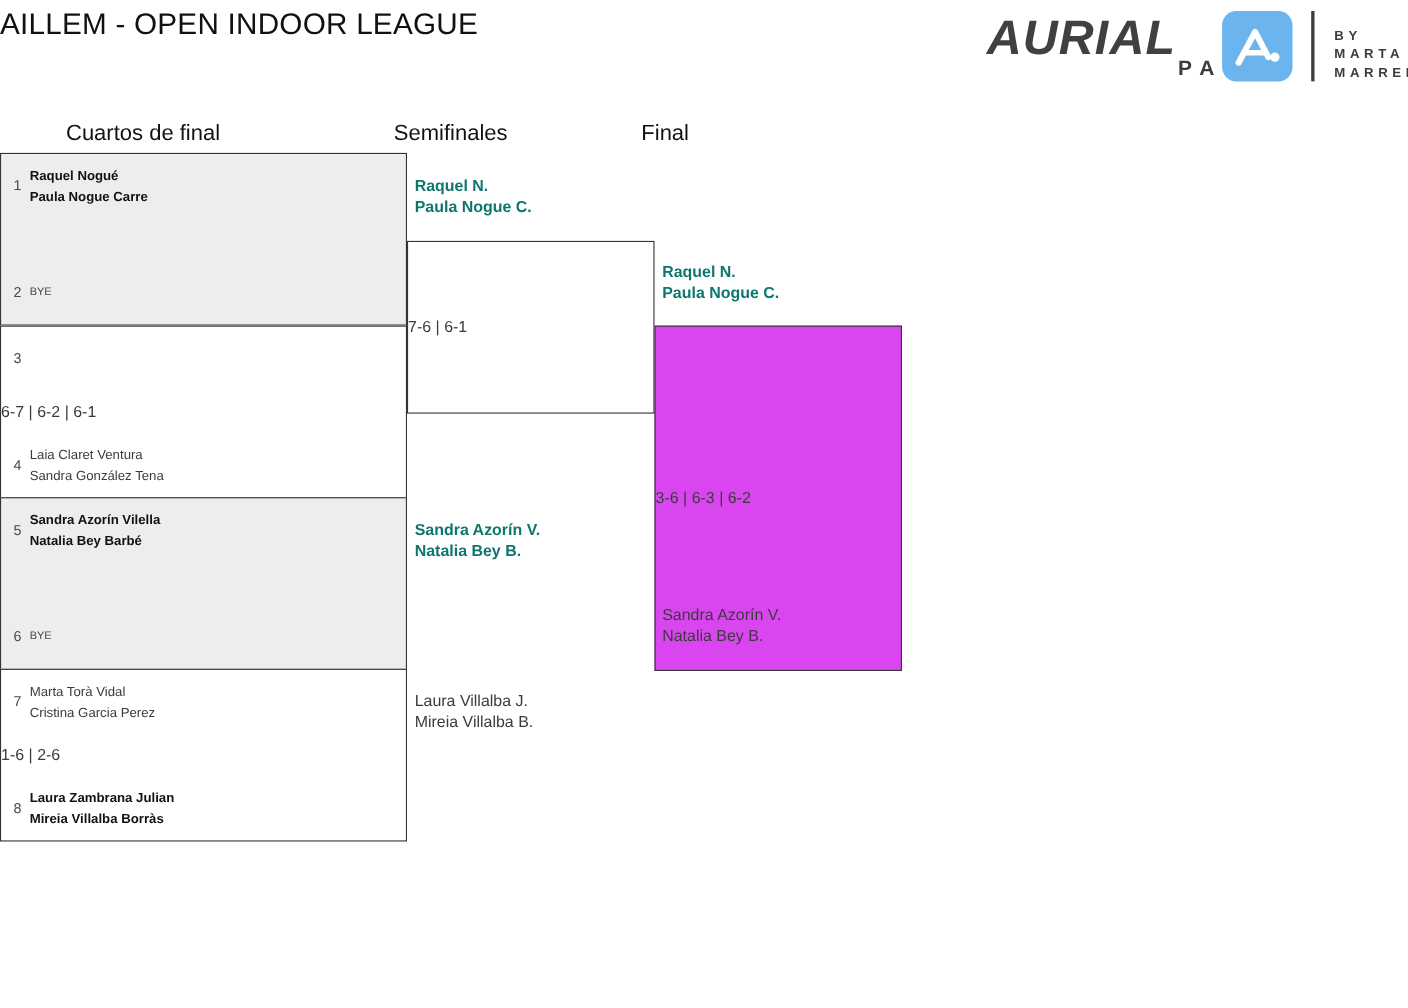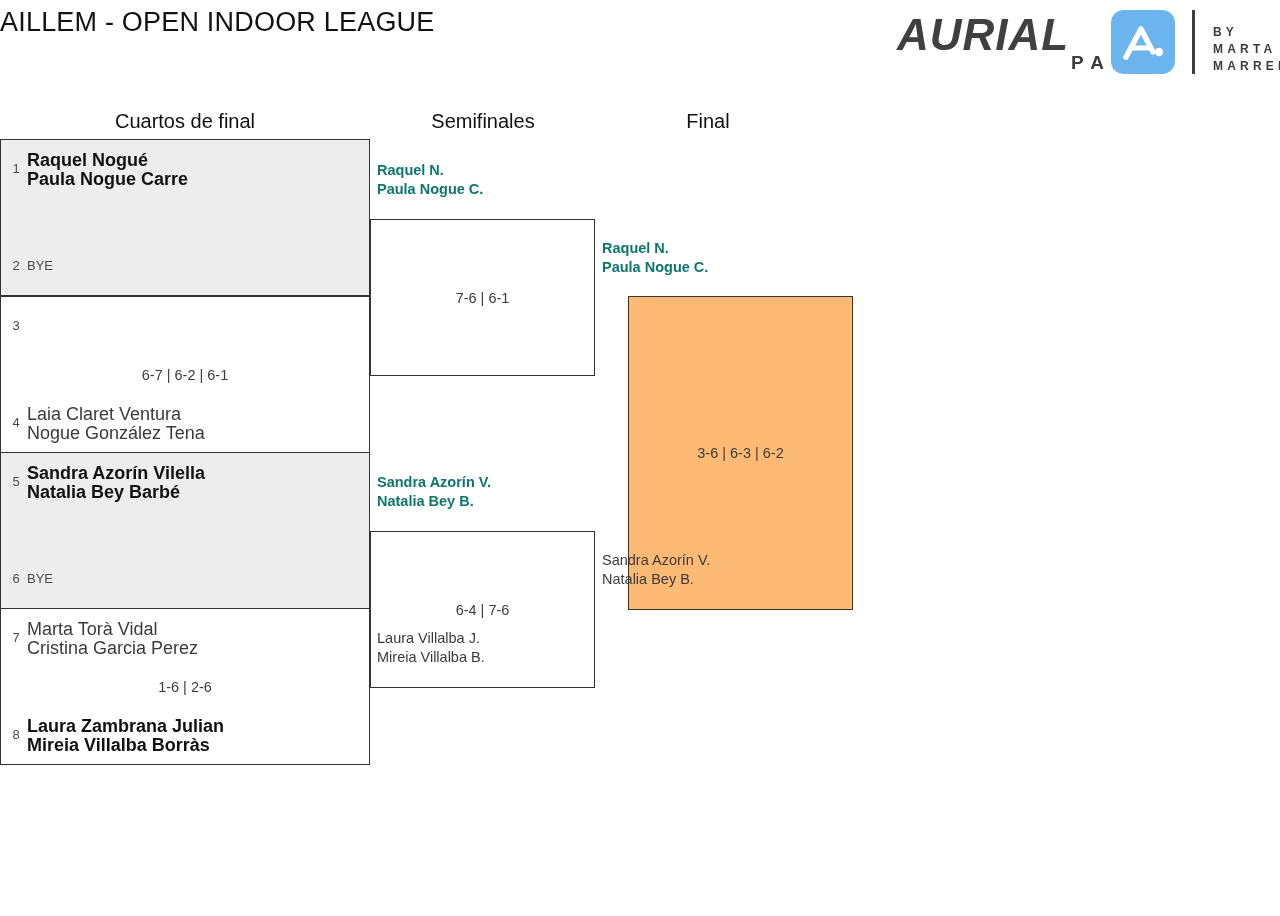--- a/index.html
+++ b/index.html
@@ -47,21 +47,21 @@
     background:#3c3c3c;
   }
   .logo-by{
     position:absolute;left:318px;top:16px;
     font-size:12px;font-weight:700;letter-spacing:4.2px;
     color:#3c3c3c;line-height:17px;text-align:left;
   }
 
   
   .round-head{
-    position:absolute;text-align:center;
+    position:absolute;text-align:left;
     font-size:20px;font-weight:400;color:#111;line-height:26px;
   }
   #head-qf{left:60px;top:108px;width:250px;}
   #head-sf{left:358px;top:108px;width:250px;}
   #head-fi{left:583px;top:108px;width:250px;}
 
   
   .bracket{position:absolute;left:0;top:0;width:1280px;height:916px;}
 
   
@@ -79,48 +79,47 @@
 
   .seed{
     position:absolute;left:6px;top:50%;
     transform:translateY(-50%);
     width:18px;text-align:center;
     font-size:13px;color:#4a4a4a;line-height:16px;
   }
   .team{
     position:absolute;left:26px;top:50%;
     transform:translateY(-50%);
-    font-size:18px;line-height:18.5px;
+    font-size:12px;line-height:18.5px;
     white-space:nowrap;
   }
   .team.win{font-weight:700;color:#111;}
   .team.lose{font-weight:400;color:#3b3b3b;}
-  .team.bye{font-weight:400;color:#4a4a4a;font-size:13px;text-align:center;}
+  .team.bye{font-weight:400;color:#4a4a4a;font-size:10px;text-align:center;}
   .team.empty{height:18px;}
 
   .score{
     position:absolute;left:0;width:100%;
     top:50%;transform:translateY(-50%);
-    text-align:center;
     font-size:14.5px;color:#3b3b3b;line-height:18px;
   }
 
   
   .sf{
     position:absolute;left:370px;width:225px;
     border:1.5px solid #333;
     box-sizing:border-box;background:#ffffff;
   }
   .sf .score{font-size:14.5px;color:#3b3b3b;}
 
   
   .fi{
-    position:absolute;left:628px;width:225px;
+    position:absolute;left:595px;width:225px;
     border:1.5px solid #333;
-    box-sizing:border-box;background:#fdba74;
+    box-sizing:border-box;background:#d946ef;
   }
 
   
   .adv{
     position:absolute;
     font-size:14.5px;line-height:18.5px;
     white-space:nowrap;
   }
   .adv.win{font-weight:700;color:#0f766e;}
   .adv.lose{font-weight:400;color:#3b3b3b;}
@@ -180,21 +179,21 @@
       <div class="seed">3</div>
       <div class="team lose empty">
         <div></div>
       </div>
     </div>
     <div class="score">6-7 | 6-2 | 6-1</div>
     <div class="slot slot-bot">
       <div class="seed">4</div>
       <div class="team lose">
         <div>Laia Claret Ventura</div>
-        <div>Nogue González Tena</div>
+        <div>Sandra González Tena</div>
       </div>
     </div>
   </div>
 
   <div class="qf shaded" style="top:452px;height:157px;">
     <div class="slot slot-top">
       <div class="seed">5</div>
       <div class="team win">
         <div>Sandra Azorín Vilella</div>
         <div>Natalia Bey Barbé</div>
@@ -232,23 +231,20 @@
     <div>Paula Nogue C.</div>
   </div>
   <div class="sf" style="top:219px;height:157px;">
     <div class="score">7-6 | 6-1</div>
   </div>
 
   <div class="adv win" style="left:377px;top:473px;">
     <div>Sandra Azorín V.</div>
     <div>Natalia Bey B.</div>
   </div>
-  <div class="sf" style="top:531px;height:157px;">
-    <div class="score">6-4 | 7-6</div>
-  </div>
   <div class="adv lose" style="left:377px;top:629px;">
     <div>Laura Villalba J.</div>
     <div>Mireia Villalba B.</div>
   </div>
 
   <div class="adv win" style="left:602px;top:239px;">
     <div>Raquel N.</div>
     <div>Paula Nogue C.</div>
   </div>
   <div class="fi" style="top:296px;height:314px;">

